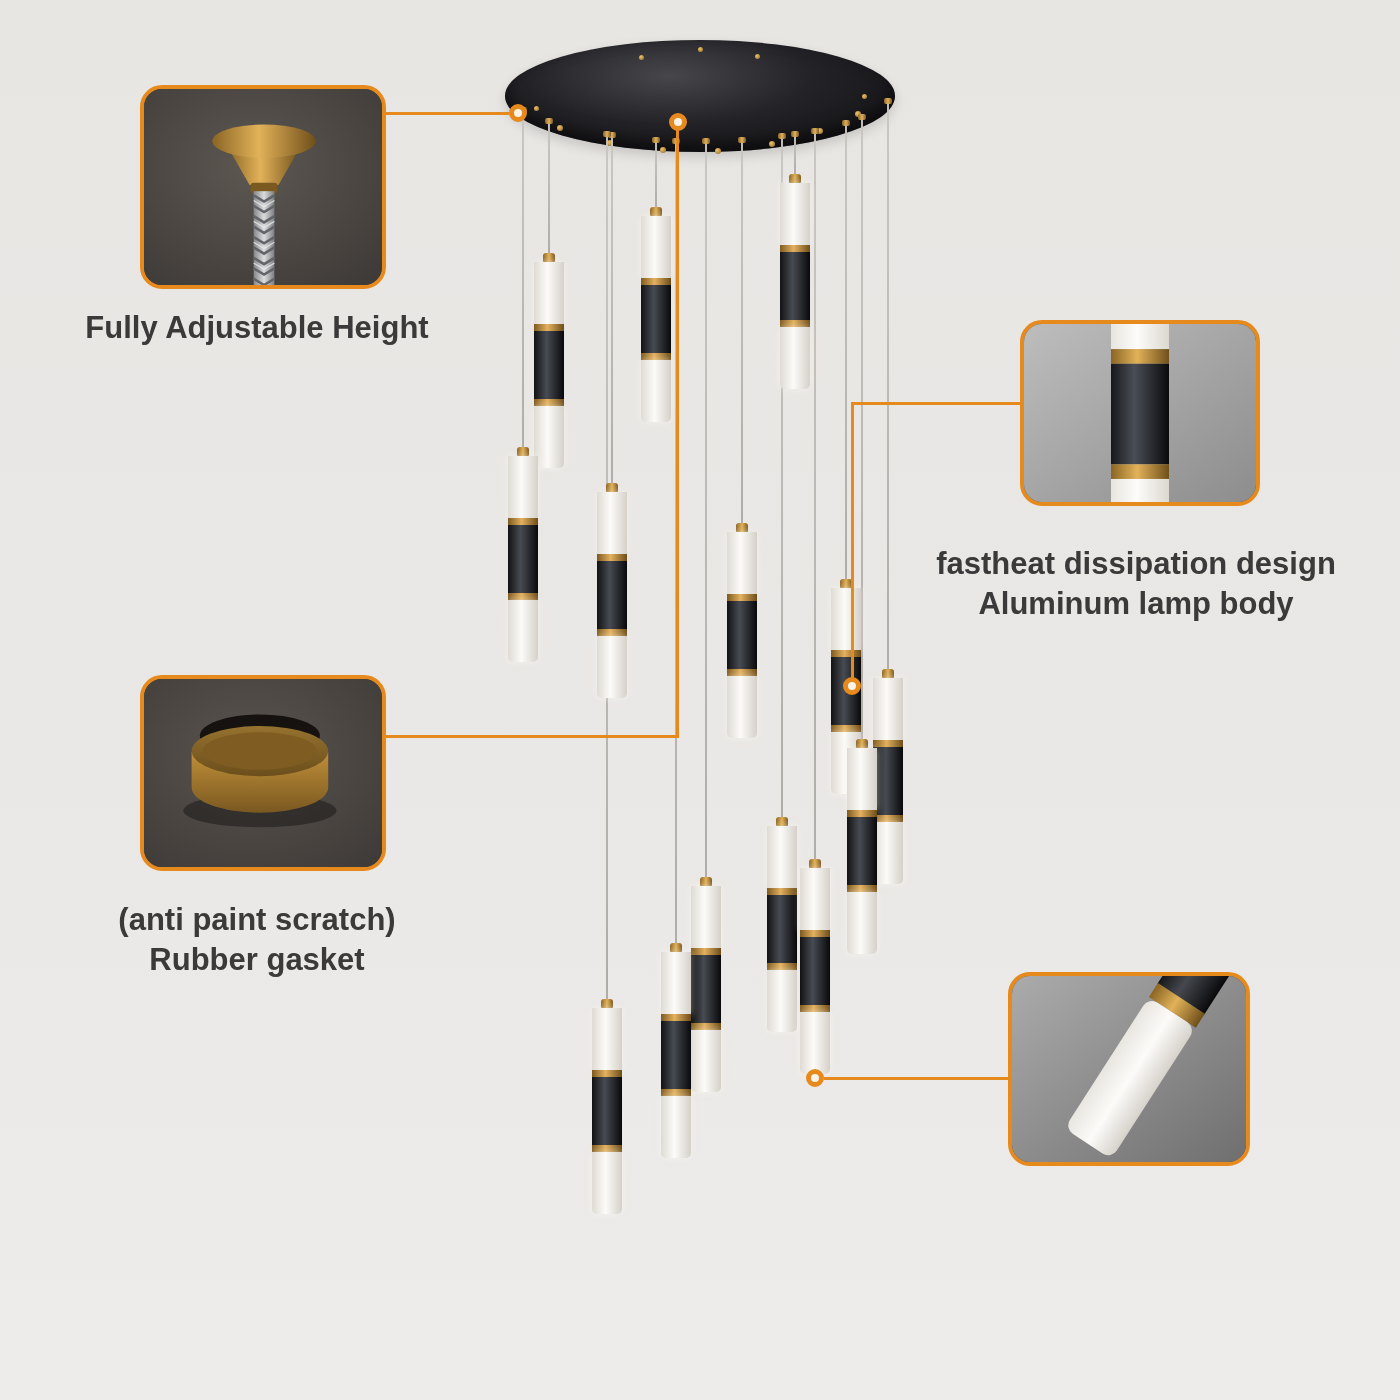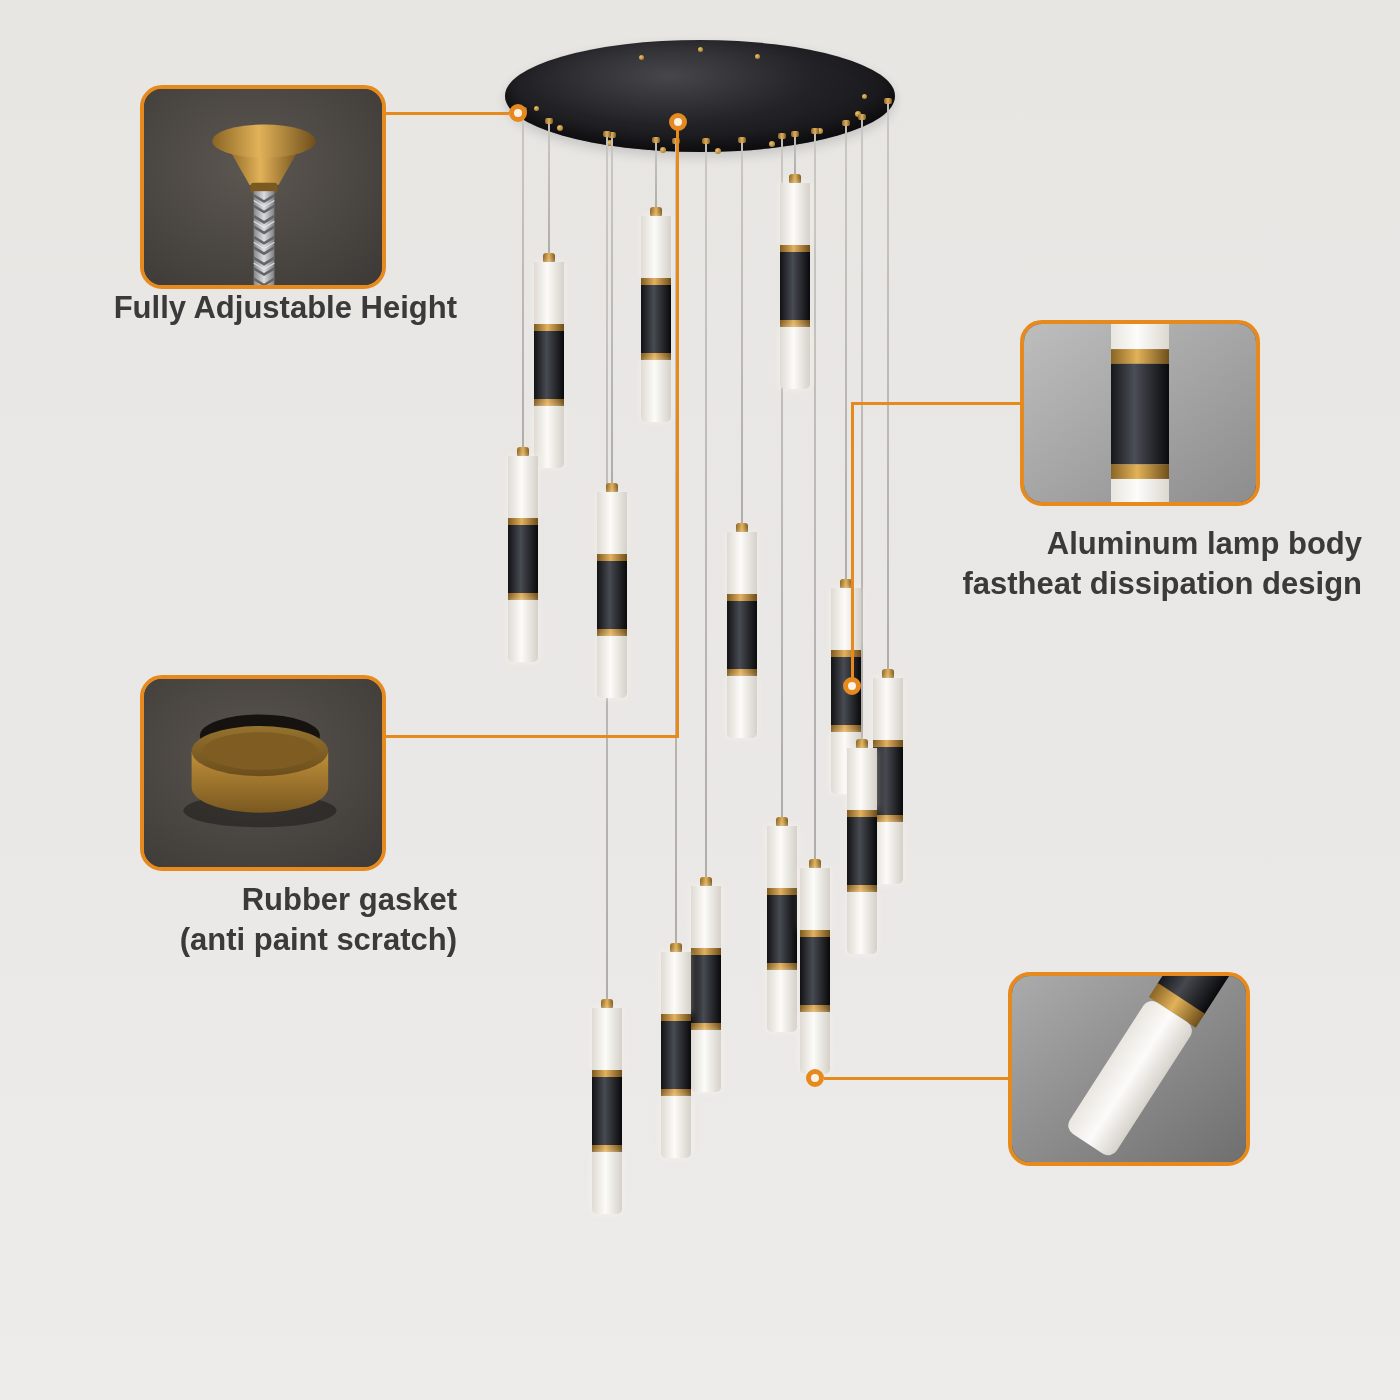--- a/index.html
+++ b/index.html
@@ -23,22 +23,22 @@
              box-shadow:0 0 7px rgba(255,252,244,.5);}
   .seg.white.last{border-radius:0 0 5px 5px;}
   .seg.ring{height:7px;background:linear-gradient(90deg,#7e5a1e,#e3b160 45%,#6d4d18);}
   .seg.black{height:68px;background:linear-gradient(90deg,#121214,#474b52 42%,#09090b);}
   .oline{position:absolute;background:#E78A1E;z-index:20;}
   .marker{position:absolute;width:18px;height:18px;border-radius:50%;border:5px solid #E78A1E;
           background:#fbf3e7;box-sizing:border-box;z-index:21;}
   .callout{position:absolute;border:4px solid #E78A1E;border-radius:22px;overflow:hidden;
            background:#4b4643;z-index:30;}
   .callout svg{display:block;width:100%;height:100%;}
-  .callout-label{position:absolute;text-align:right;font-size:31px;font-weight:600;color:#3a3a3a;
-                 line-height:40px;z-index:30;}
+  .callout-label{position:absolute;text-align:center;font-size:31px;font-weight:600;color:#3a3a3a;
+                 line-height:40px;z-index:30;margin-top:20px;}
 </style>
 </head>
 <body>
 
 <div class="stage">
 
   <div class="canopy"></div>
 
   <div class="scene" id="scene">
       <div class="gold-dot" style="left: 557px; top: 125px; width: 6px; height: 6px;"></div>
@@ -274,22 +274,22 @@
       </defs>
       <rect width="224" height="170" fill="url(#b2bg)"></rect>
       <rect x="84" y="0" width="56" height="24" fill="url(#b2white)"></rect>
       <rect x="84" y="24" width="56" height="14" fill="url(#b2gold)"></rect>
       <rect x="84" y="38" width="56" height="96" fill="url(#b2black)"></rect>
       <rect x="84" y="134" width="56" height="14" fill="url(#b2gold)"></rect>
       <rect x="84" y="148" width="56" height="22" fill="url(#b2white)"></rect>
     </svg>
   </div>
   <div class="callout-label" style="left:910px;top:524px;width:452px">
+    <div>fastheat dissipation design</div>
     <div>Aluminum lamp body</div>
-    <div>fastheat dissipation design</div>
   </div>
 
   <div class="callout" style="left:140px;top:675px;width:238px;height:188px">
     <svg viewBox="0 0 230 180" preserveAspectRatio="none">
       <defs>
         <radialGradient id="b3bg" cx="45%" cy="40%" r="80%">
           <stop offset="0" stop-color="#59544e"></stop>
             <stop offset="1" stop-color="#3e3a37"></stop>
         </radialGradient>
         <linearGradient id="b3goldv" x1="0" y1="0" x2="0" y2="1">
@@ -303,22 +303,22 @@
       </defs>
       <rect width="230" height="180" fill="url(#b3bg)"></rect>
       <ellipse cx="112" cy="126" rx="74" ry="16" fill="rgba(0,0,0,.35)"></ellipse>
       <ellipse cx="112" cy="54" rx="58" ry="20" fill="#15120f"></ellipse>
       <path d="M46 70 L46 104 A66 24 0 0 0 178 104 L178 70 Z" fill="url(#b3goldv)"></path>
       <ellipse cx="112" cy="69" rx="66" ry="24" fill="url(#b3top)"></ellipse>
       <ellipse cx="112" cy="69" rx="55" ry="18" fill="#7e5c22"></ellipse>
     </svg>
   </div>
   <div class="callout-label" style="left:57px;top:880px;width:400px">
+    <div>(anti paint scratch)</div>
     <div>Rubber gasket</div>
-    <div>(anti paint scratch)</div>
   </div>
 
   <div class="callout" style="left:1008px;top:972px;width:234px;height:186px">
     <svg viewBox="0 0 226 178" preserveAspectRatio="none">
       <defs>
         <linearGradient id="b4bg" x1="0" y1="0" x2="1" y2="1">
           <stop offset="0" stop-color="#ababab"></stop>
             <stop offset="1" stop-color="#6f6f6f"></stop>
         </linearGradient>
         <linearGradient id="b4black" x1="0" y1="0" x2="1" y2="0">

